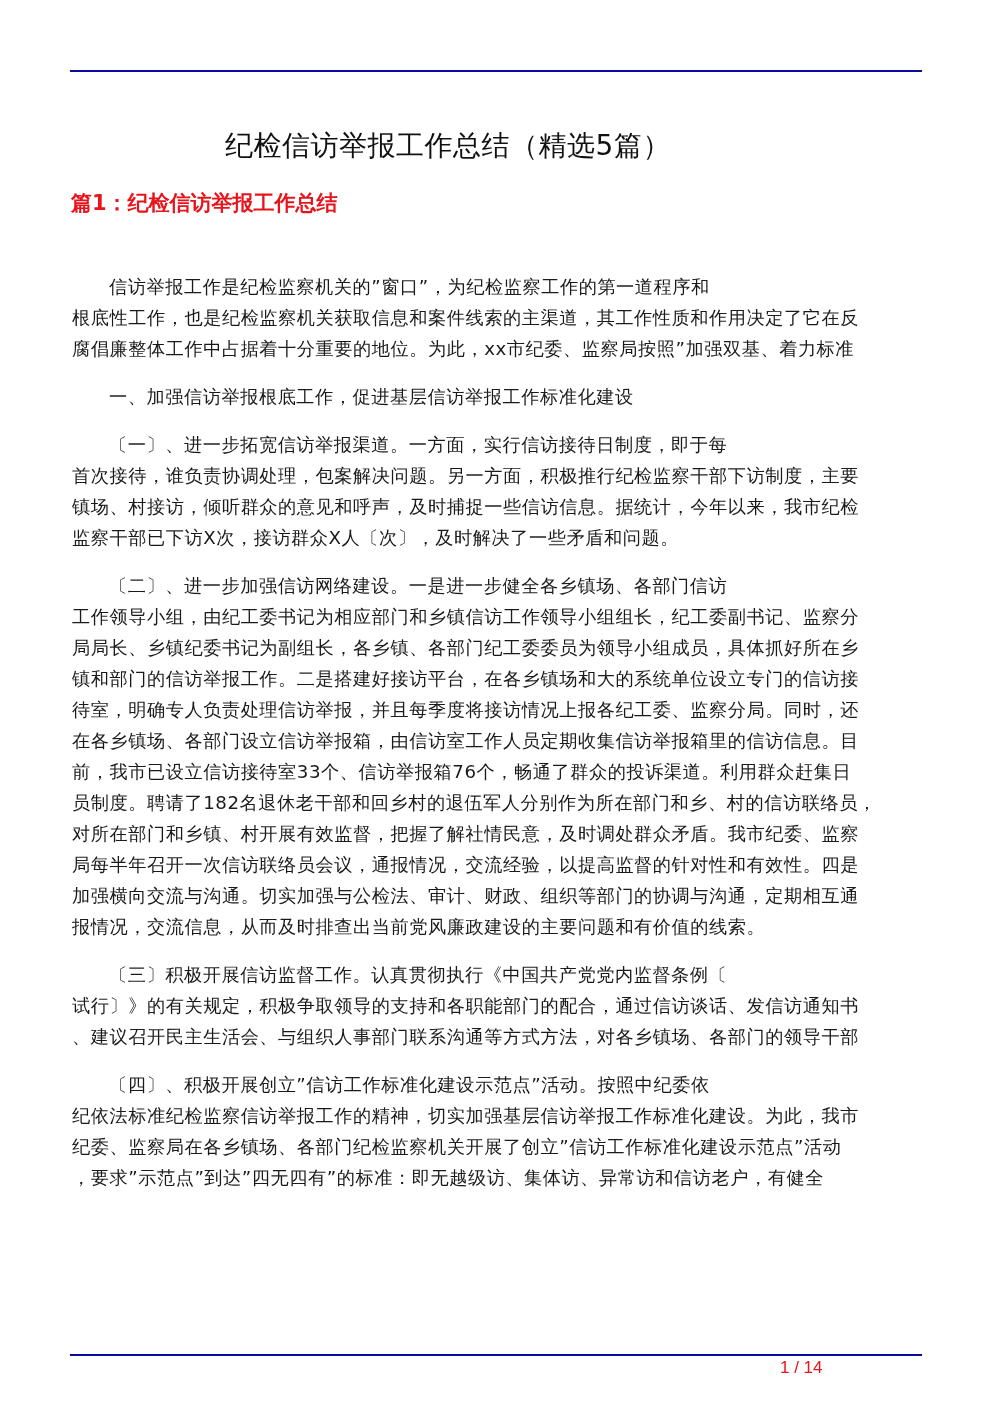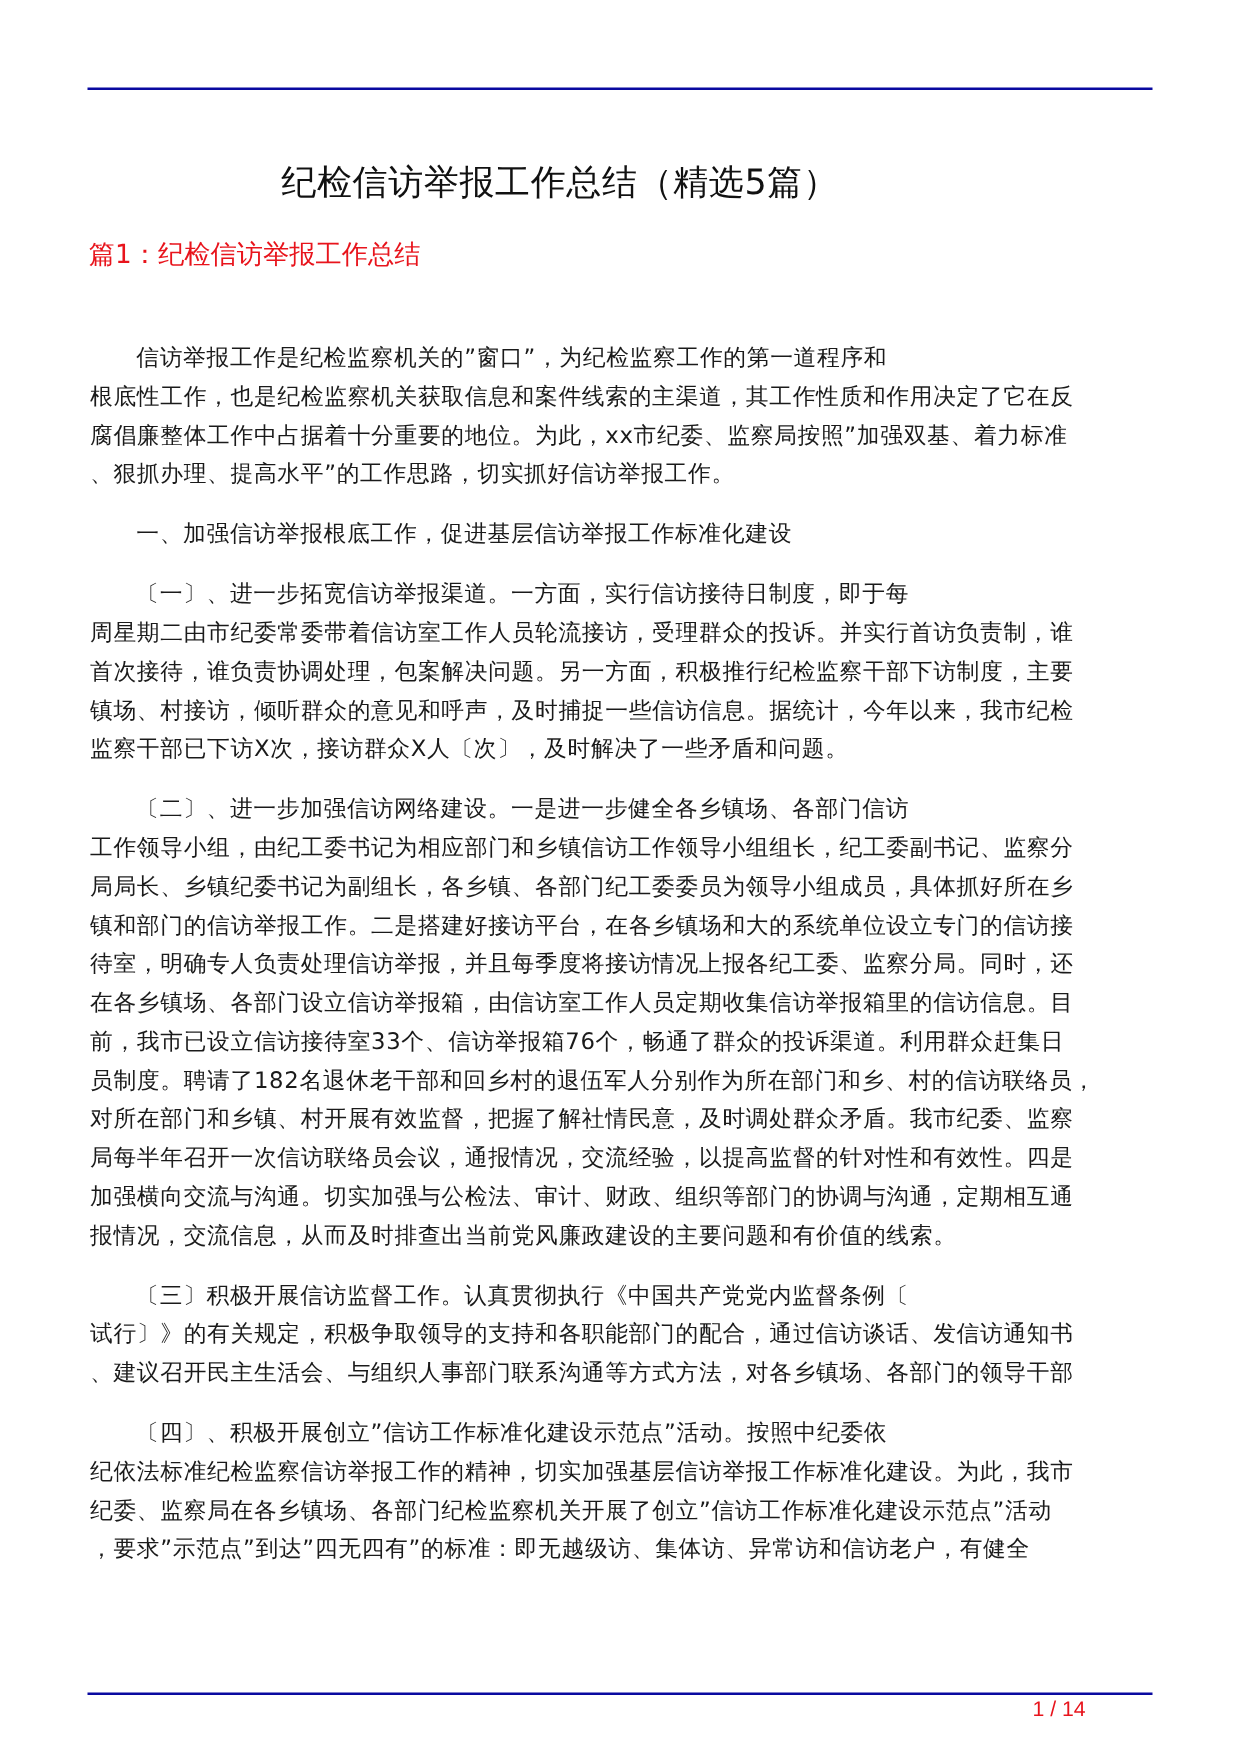--- a/index.html
+++ b/index.html
@@ -62,49 +62,47 @@
       white-space: nowrap;
       letter-spacing: 0.55px;
       color: #1a1a1a;
     }
     .line.indent {
       padding-left: 37px;
     }
     .page-number {
       position: absolute;
       top: 1357px;
-      left: 826px;
+      left: 780px;
       font-family: "Liberation Sans", sans-serif;
       font-size: 17px;
       line-height: 22px;
       color: #e8141c;
     }
   </style>
 </head>
 <body>
 
 <div class="rule top"></div>
 
 <h1 class="doc-title" style="margin:0;font-weight:normal;">纪检信访举报工作总结（精选5篇）</h1>
 
-<h2 class="section-title" style="margin:0;font-weight:normal;">篇1：纪检信访举报工作总结</h2>
+<h2 class="section-title" style="margin:0;font-weight:bold;">篇1：纪检信访举报工作总结</h2>
 
 <div class="content">
   <p class="para">
     <span class="line indent">信访举报工作是纪检监察机关的”窗口”，为纪检监察工作的第一道程序和</span>
     <span class="line">根底性工作，也是纪检监察机关获取信息和案件线索的主渠道，其工作性质和作用决定了它在反</span>
     <span class="line">腐倡廉整体工作中占据着十分重要的地位。为此，xx市纪委、监察局按照”加强双基、着力标准</span>
-    <span class="line">、狠抓办理、提高水平”的工作思路，切实抓好信访举报工作。</span>
   </p>
   <p class="para">
     <span class="line indent">一、加强信访举报根底工作，促进基层信访举报工作标准化建设</span>
   </p>
   <p class="para">
     <span class="line indent">〔一〕、进一步拓宽信访举报渠道。一方面，实行信访接待日制度，即于每</span>
-    <span class="line">周星期二由市纪委常委带着信访室工作人员轮流接访，受理群众的投诉。并实行首访负责制，谁</span>
     <span class="line">首次接待，谁负责协调处理，包案解决问题。另一方面，积极推行纪检监察干部下访制度，主要</span>
     <span class="line">镇场、村接访，倾听群众的意见和呼声，及时捕捉一些信访信息。据统计，今年以来，我市纪检</span>
     <span class="line">监察干部已下访X次，接访群众X人〔次〕，及时解决了一些矛盾和问题。</span>
   </p>
   <p class="para">
     <span class="line indent">〔二〕、进一步加强信访网络建设。一是进一步健全各乡镇场、各部门信访</span>
     <span class="line">工作领导小组，由纪工委书记为相应部门和乡镇信访工作领导小组组长，纪工委副书记、监察分</span>
     <span class="line">局局长、乡镇纪委书记为副组长，各乡镇、各部门纪工委委员为领导小组成员，具体抓好所在乡</span>
     <span class="line">镇和部门的信访举报工作。二是搭建好接访平台，在各乡镇场和大的系统单位设立专门的信访接</span>
     <span class="line">待室，明确专人负责处理信访举报，并且每季度将接访情况上报各纪工委、监察分局。同时，还</span>

